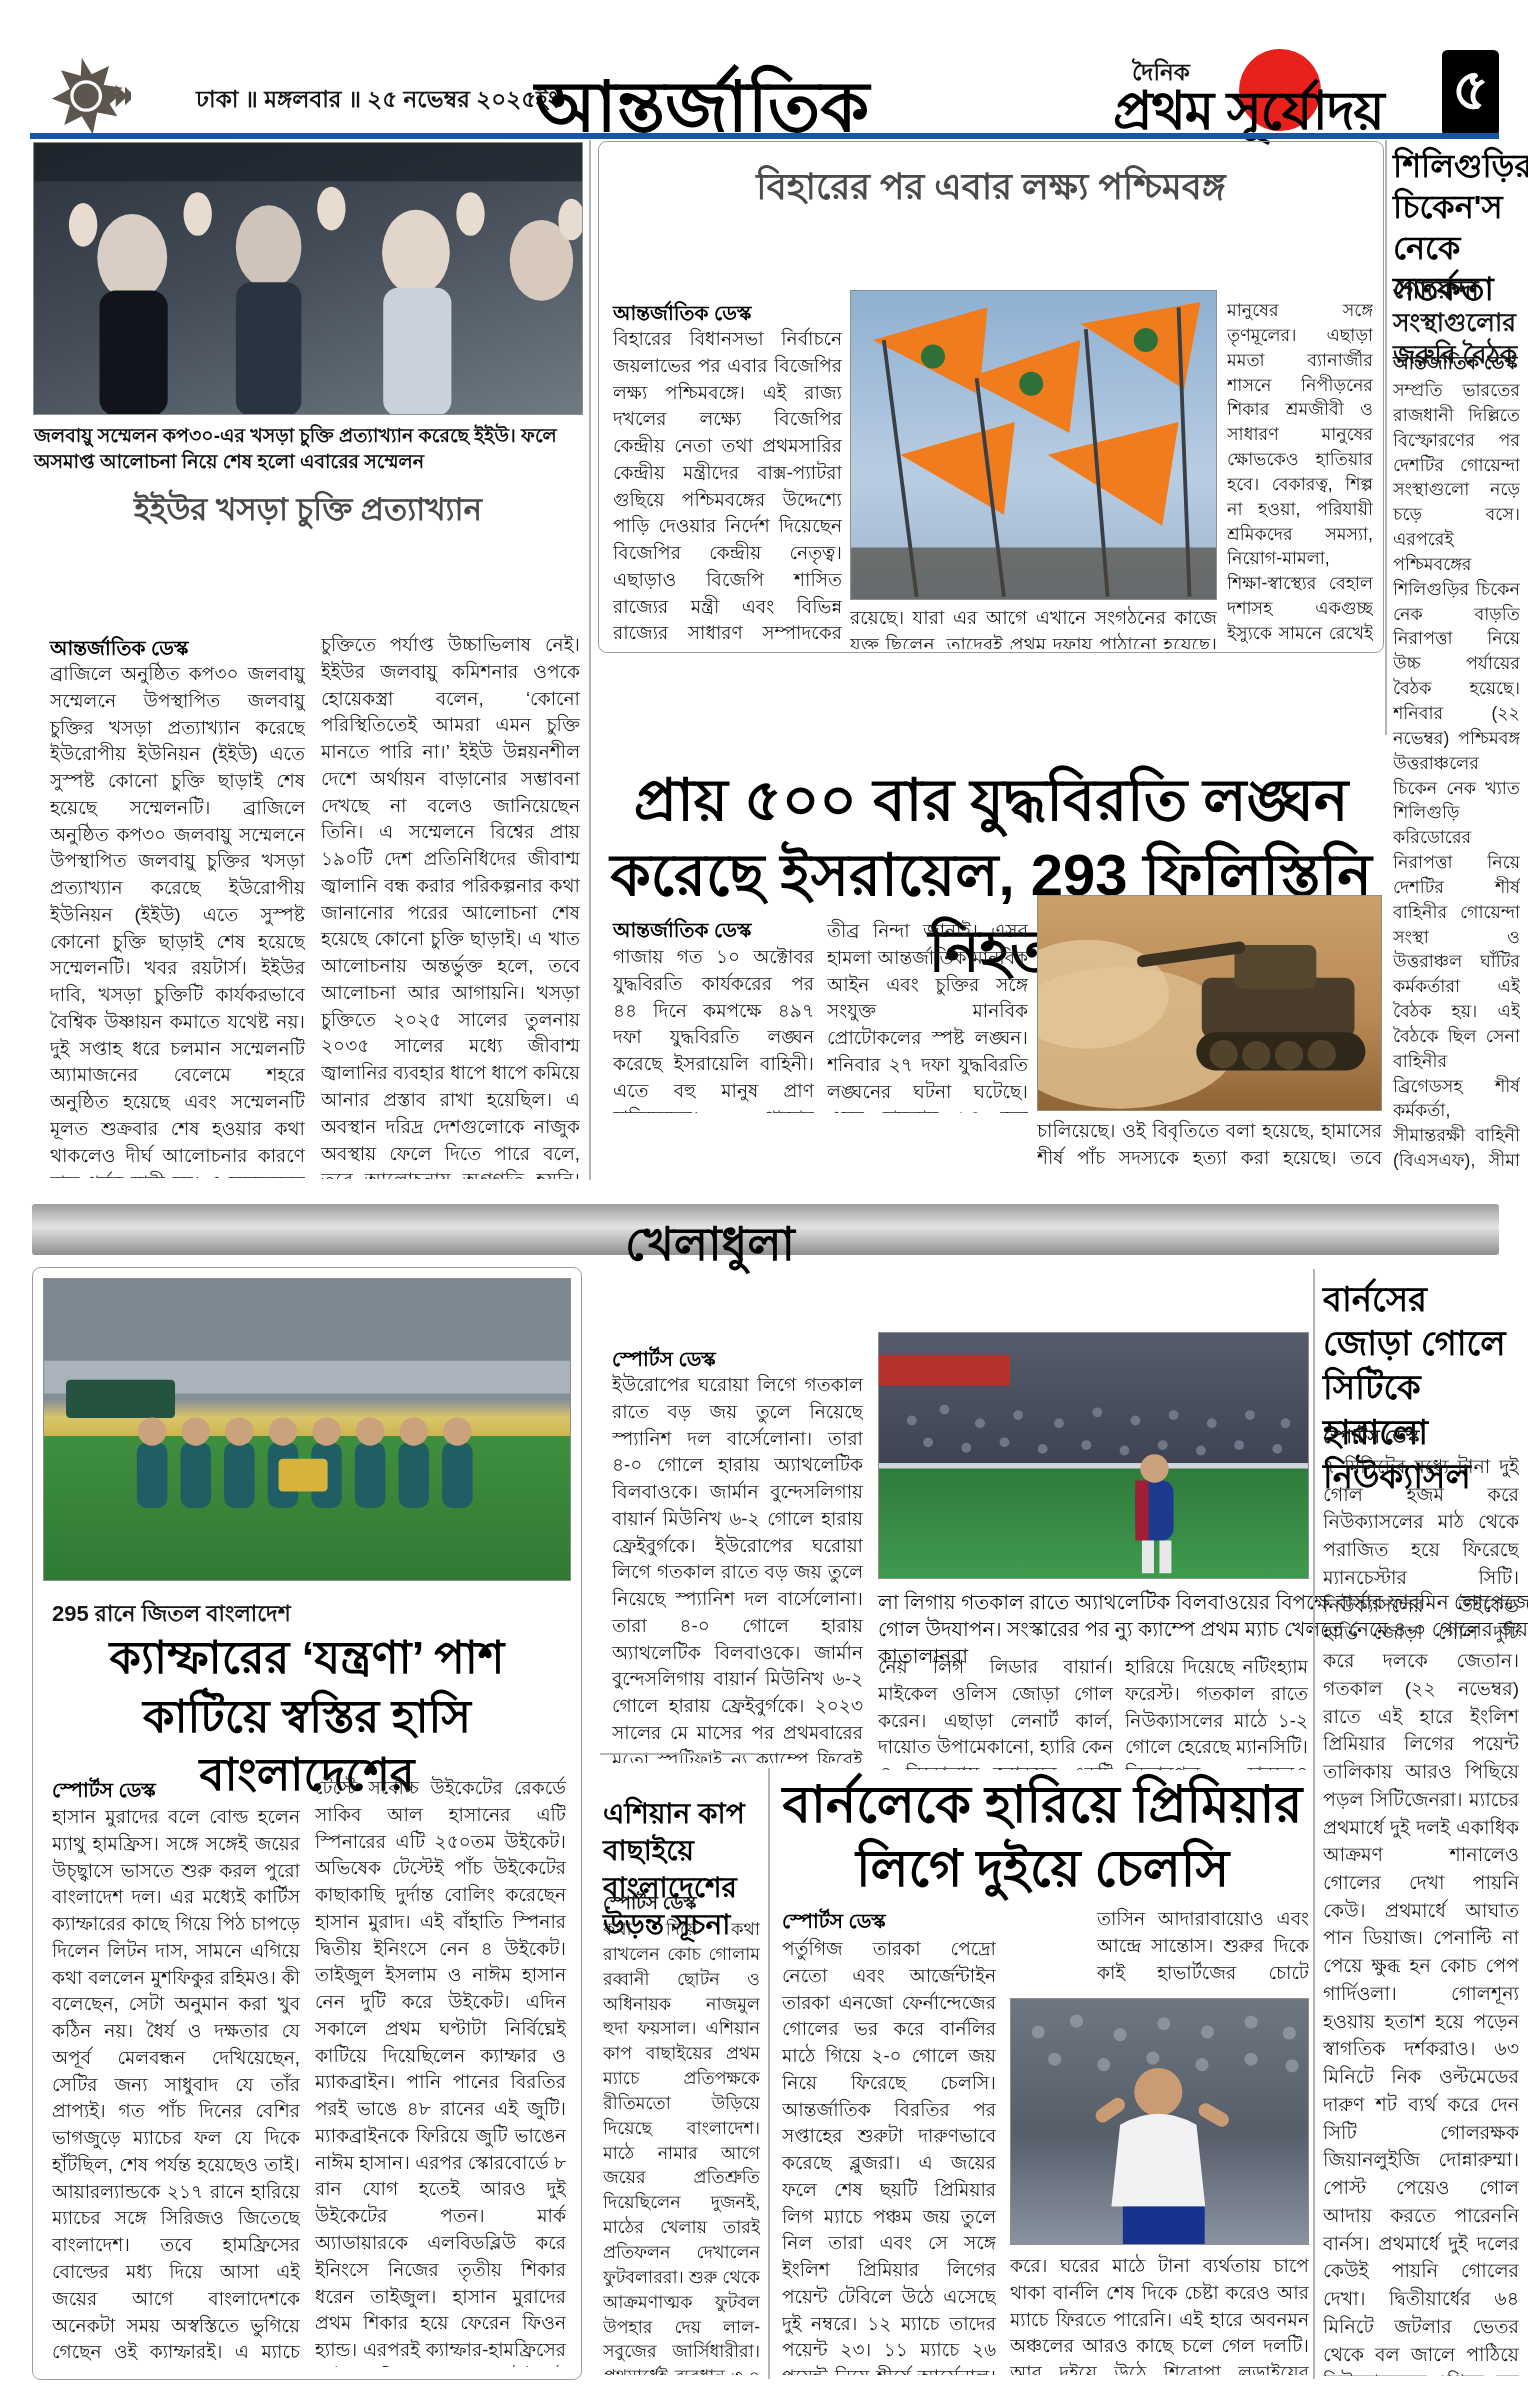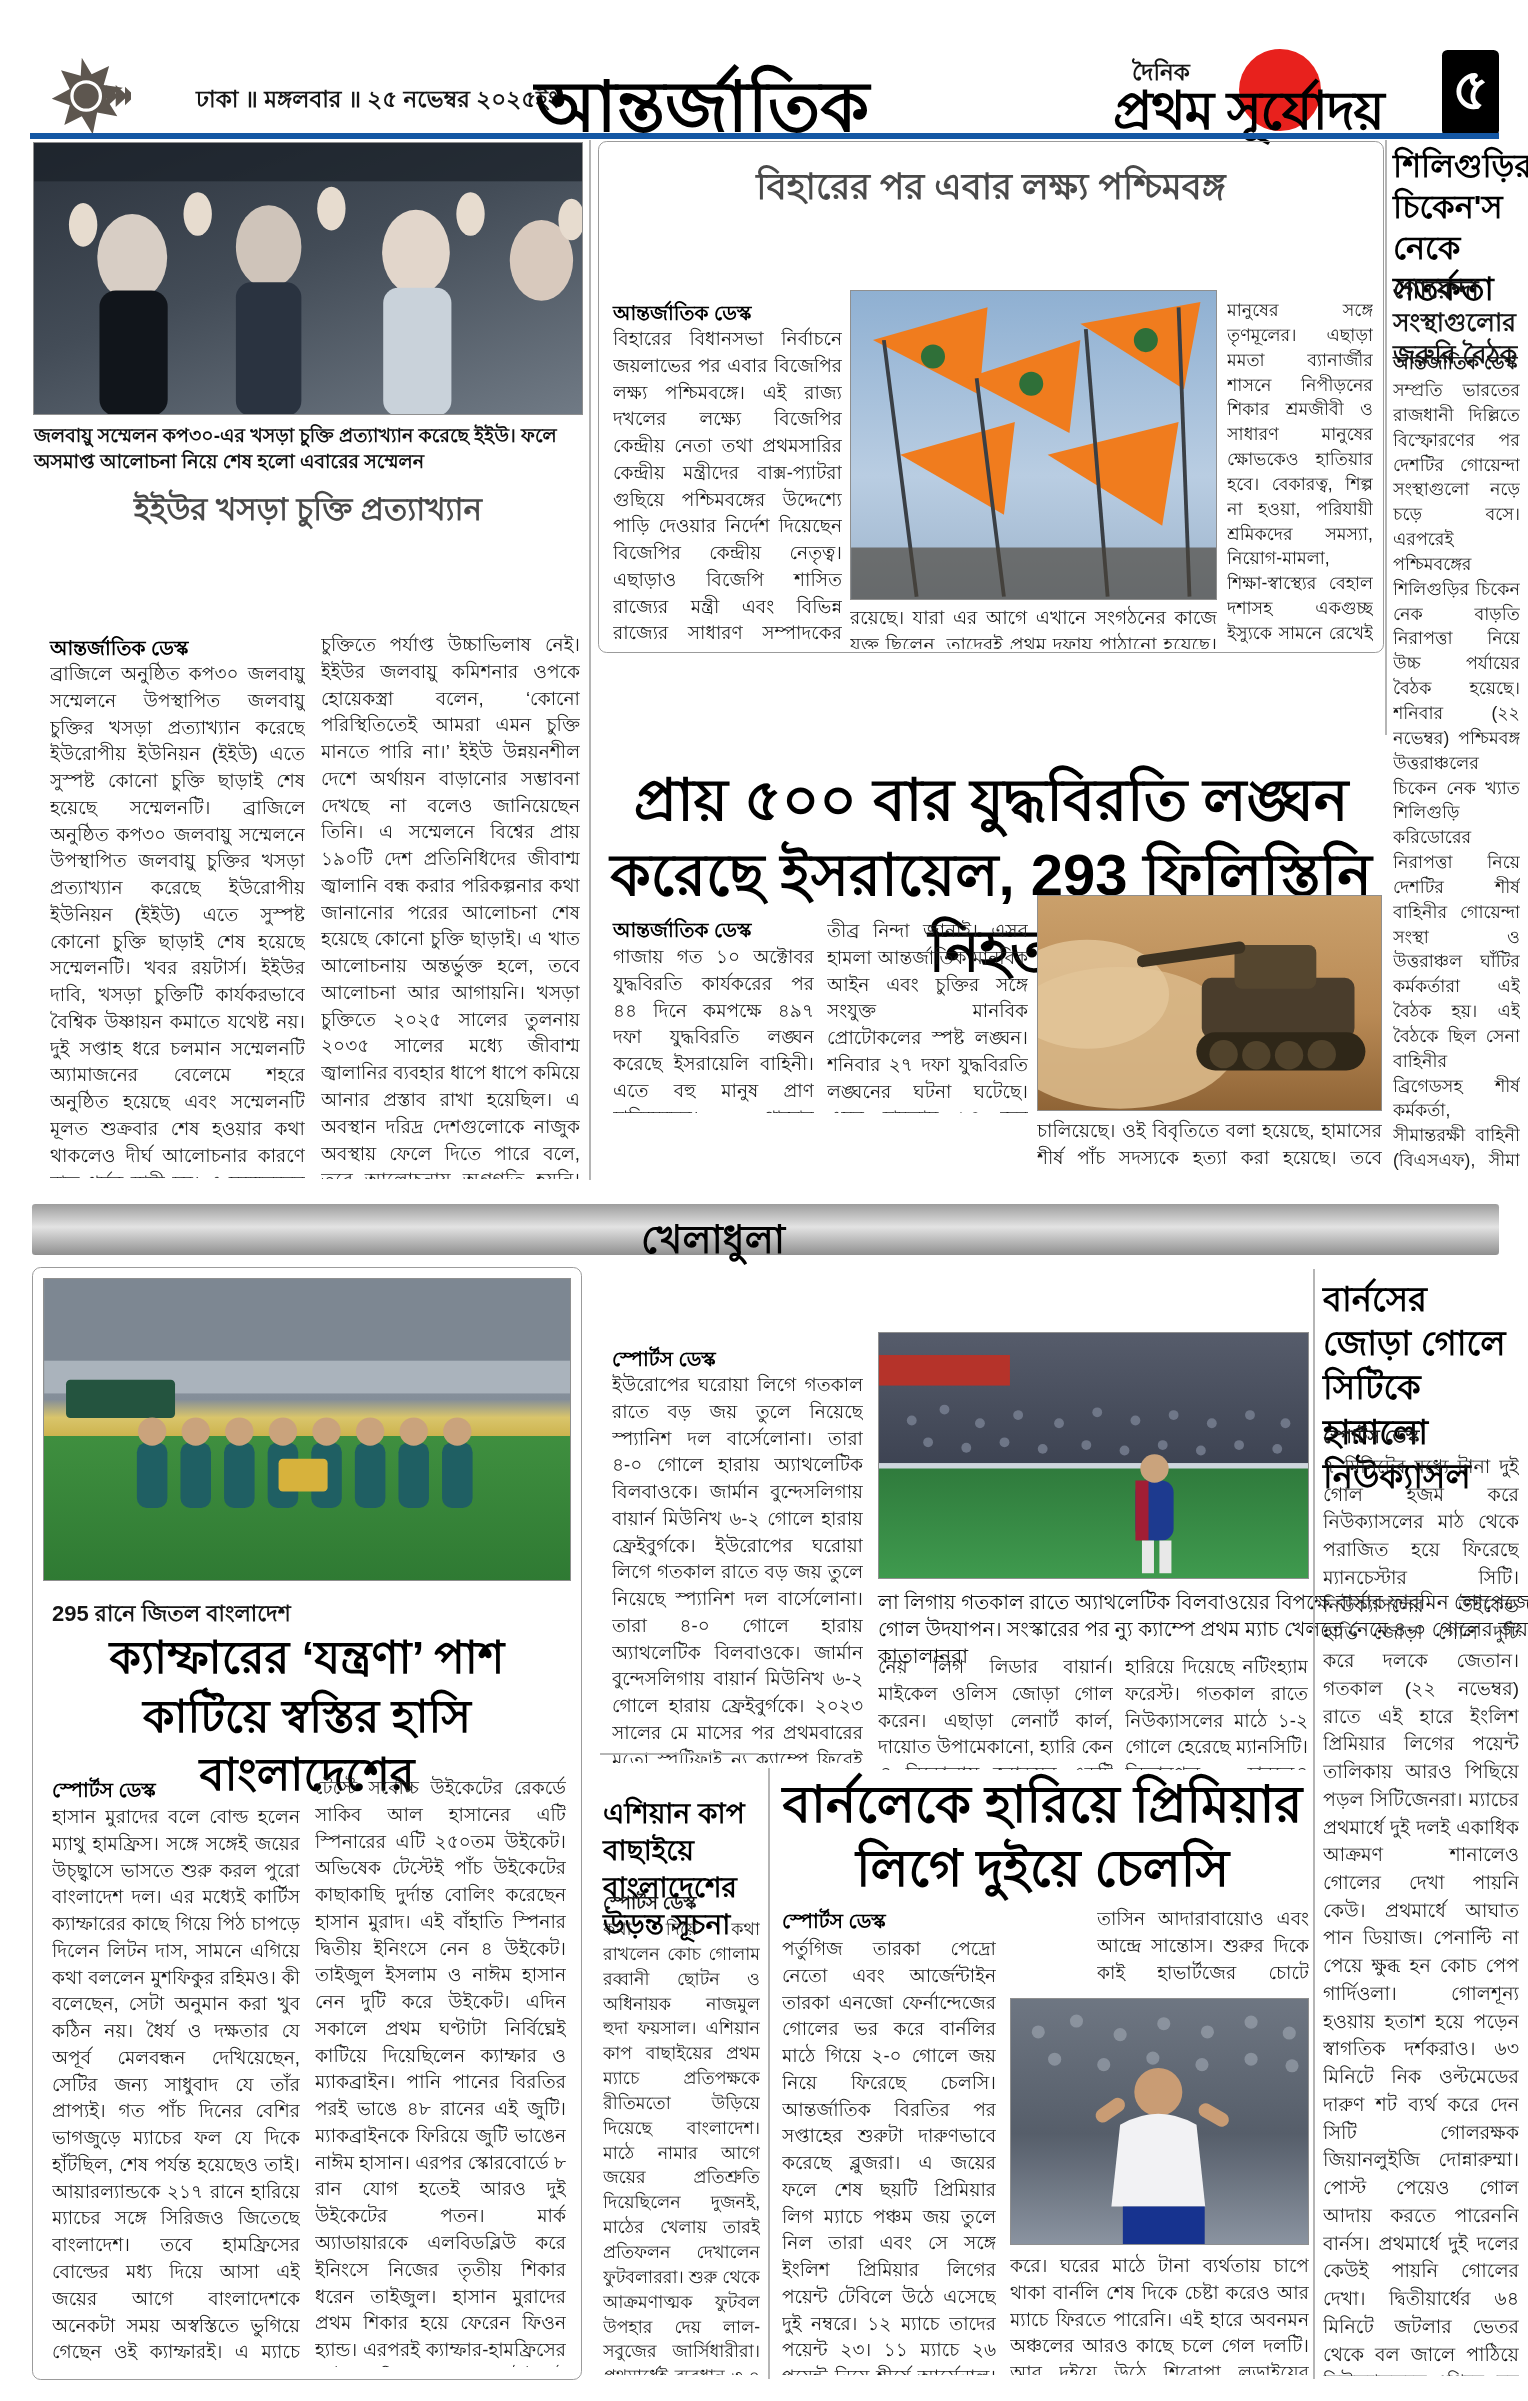--- a/index.html
+++ b/index.html
@@ -132,21 +132,21 @@
         <circle cx="340" cy="290" r="26"></circle>
           <circle cx="400" cy="292" r="26"></circle>
           <circle cx="460" cy="292" r="26"></circle>
           <circle cx="520" cy="290" r="26"></circle>
       </g>
     </svg>
   </div>
   <div class="abs body-text jt" style="left:1037px;top:1118px;width:345px;height:55px;">চালিয়েছে। ওই বিবৃতিতে বলা হয়েছে, হামাসের শীর্ষ পাঁচ সদস্যকে হত্যা করা হয়েছে। তবে হামাসের পক্ষ থেকে এ বিষয়ে এখনো কোনো মন্তব্য করা হয়নি।</div>
 
   <div class="abs bandbar" style="left:32px;top:1204px;width:1467px;height:51px;"></div>
-  <div class="abs" style="left:625px;top:1209px;font-size:39px;font-weight:900;color:#000;margin-left:16px;">খেলাধুলা</div>
+  <div class="abs" style="left:625px;top:1209px;font-size:46px;font-weight:900;color:#000;">খেলাধুলা</div>
 
   <div class="abs box" style="left:32px;top:1267px;width:550px;height:1113px;"></div>
   <div class="abs photo" style="left:43px;top:1278px;width:528px;height:303px;background:linear-gradient(180deg,#9aa3ad 0%,#848e99 40%,#d9c56b 46%,#cdb44f 52%,#3f8f3f 52%,#2f7a33 100%);">
     <svg width="528" height="303" viewBox="0 0 968 556">
       <rect x="0" y="0" width="968" height="150" fill="#7d8792"></rect>
       <rect x="0" y="150" width="968" height="60" fill="#aab3bc"></rect>
       <rect x="40" y="185" width="200" height="70" rx="8" fill="#24543f"></rect>
       <g>
         <g fill="#1f5f63">
           <rect x="170" y="300" width="56" height="120" rx="18"></rect>

